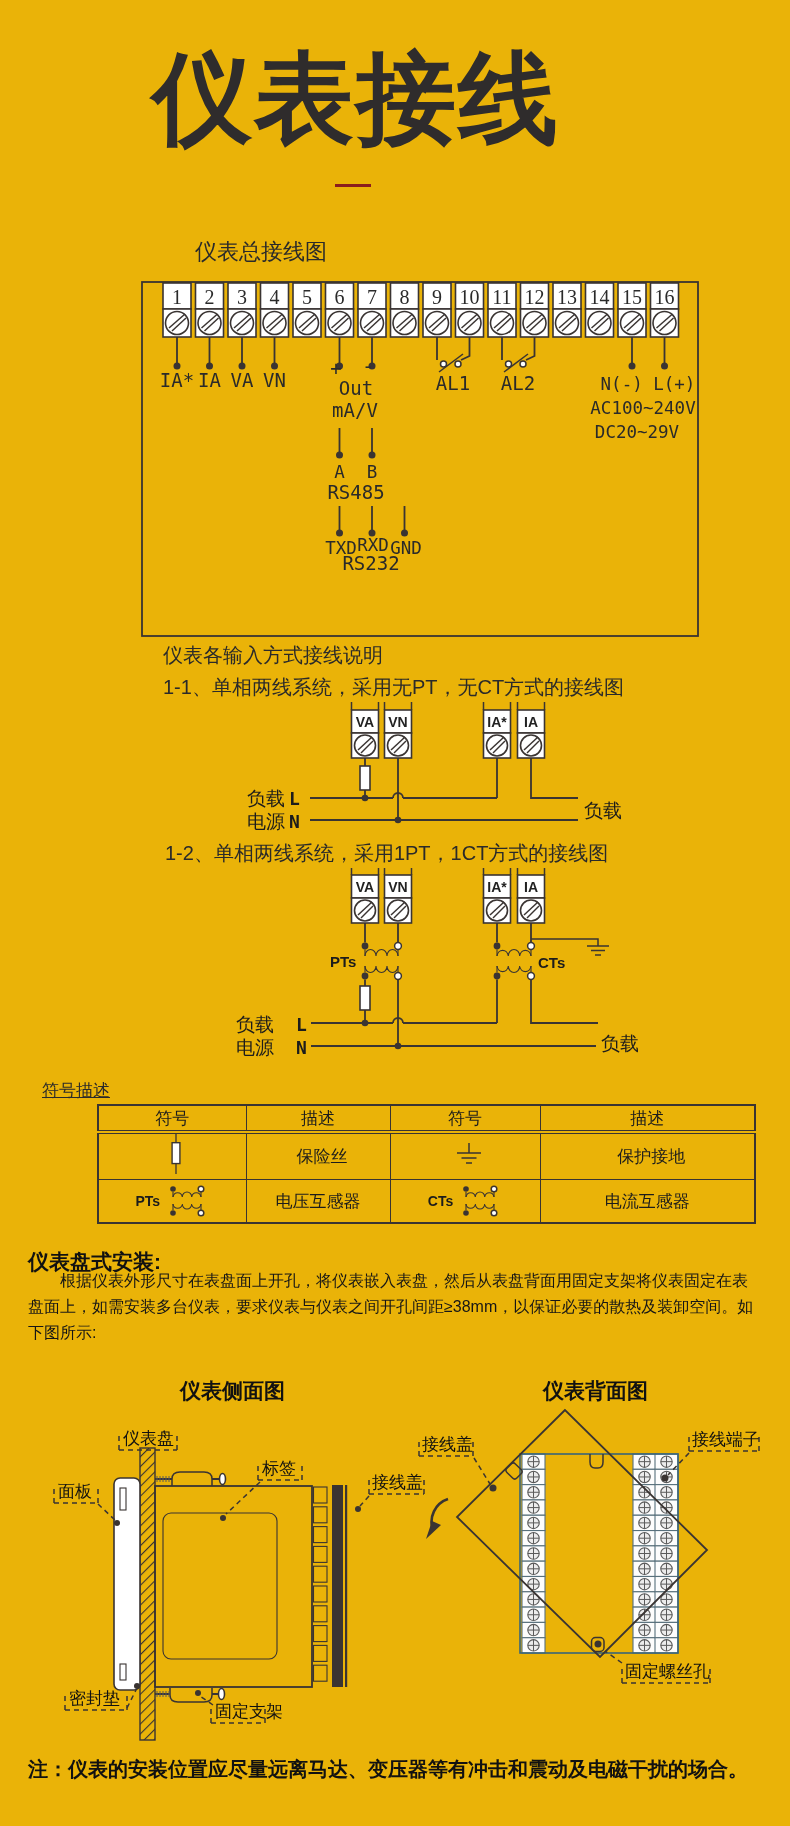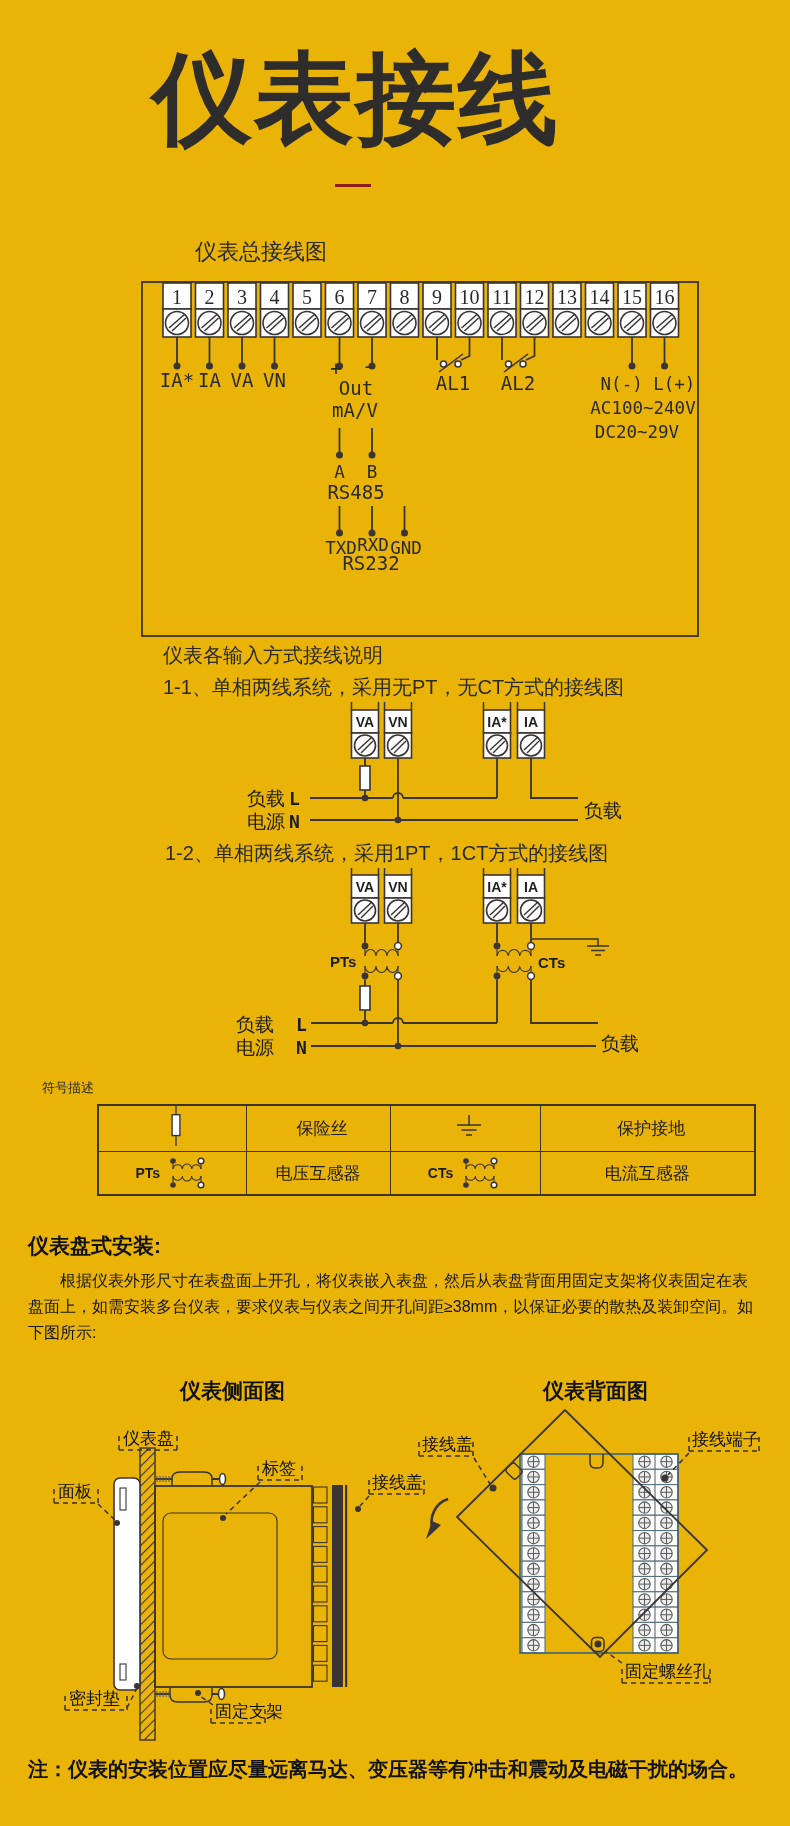--- a/index.html
+++ b/index.html
@@ -4,22 +4,22 @@
 <style>
   html,body{margin:0;padding:0;background:#fff;}
   #page{position:relative;width:790px;height:1826px;background:#eab308;overflow:hidden;
         font-family:"Liberation Sans",sans-serif;color:#222;}
   .abs{position:absolute;}
   .title{left:0;top:44px;width:712px;text-align:center;font-size:100px;font-weight:bold;
          color:#2f2c2c;letter-spacing:2px;line-height:1.08;}
   .dash{left:335px;top:184px;width:36px;height:3px;}
   .h-serif{font-size:22px;color:#2a2a2a;}
   .h-sub{font-size:20px;color:#2a2a2a;}
-  .sym-head{font-size:13px;color:#2a2a2a;}
-  .inst-head{font-size:21px;font-weight:bold;color:#111;}
+  .sym-head{font-size:17px;color:#2a2a2a;text-decoration:underline;}
+  .inst-head{font-size:21px;font-weight:bold;color:#111;margin-top:16px;}
   .para{font-size:16px;line-height:1.62;color:#161616;text-indent:2em;font-weight:500;}
   .fig-title{font-size:21px;font-weight:bold;color:#111;text-align:center;}
   .note{font-size:20px;font-weight:600;color:#111;}
   
   .st{stroke:#3a3432;stroke-width:1.8;fill:none;}
   .st15{stroke:#3a3432;stroke-width:1.5;fill:none;}
   .bx{fill:#fff;stroke:#3a3432;stroke-width:1.6;}
   .dot{fill:#3a3432;stroke:none;}
   .odot{fill:#fff;stroke:#3a3432;stroke-width:1.5;}
   .tnum{font:20px "Liberation Serif",serif;text-anchor:middle;fill:#2a2a2a;}
@@ -259,20 +259,26 @@
 
   <div class="abs" style="left:97px;top:1104px;">
     <table class="symtab">
       <colgroup>
           <col style="width:148px">
           <col style="width:144px">
           <col style="width:150px">
           <col style="width:215px">
         </colgroup>
       <tbody>
+          <tr>
+        <th>符号</th>
+        <th>描述</th>
+        <th>符号</th>
+        <th>描述</th>
+      </tr>
       <tr class="r1">
         <td>
           <svg width="18" height="40" viewBox="0 0 18 46">
             <line class="st15" x1="9" y1="0" x2="9" y2="10"></line>
             <rect class="bx" x="4.5" y="10" width="9" height="24"></rect>
             <line class="st15" x1="9" y1="34" x2="9" y2="46"></line>
           </svg>
         </td>
         <td>保险丝</td>
         <td>

